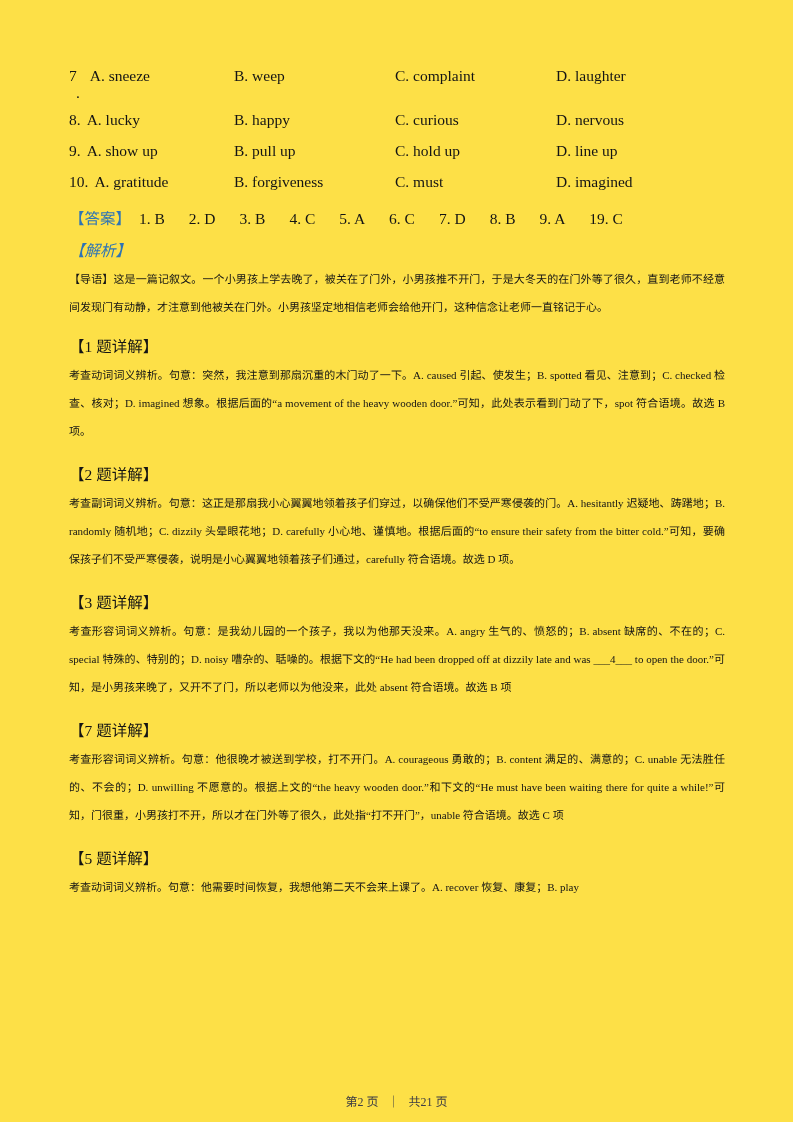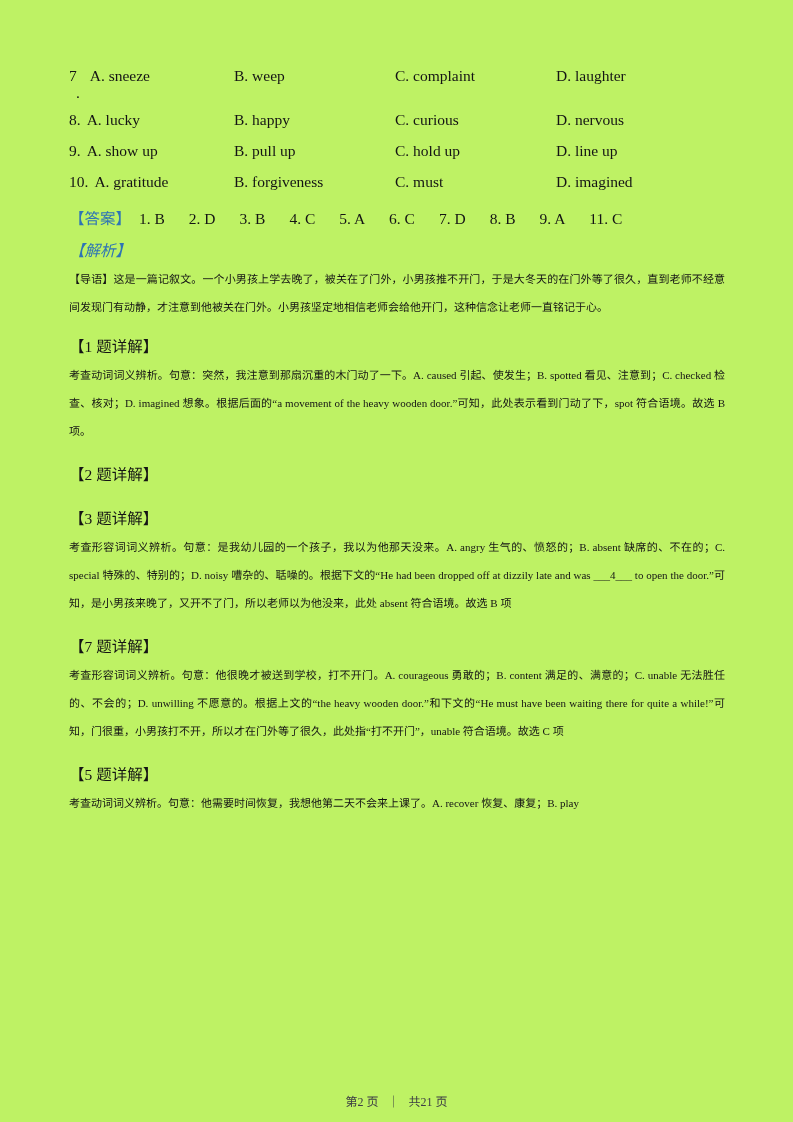--- a/index.html
+++ b/index.html
@@ -1,17 +1,17 @@
 <!DOCTYPE html>
 <html lang="zh-CN"><head>
 <meta charset="utf-8">
 <style>
   html,body { margin:0; padding:0; background:#ffffff; }
   .page {
-    position:relative; width:793px; height:1122px; background:#bef264;
+    position:relative; width:793px; height:1122px; background:#fde047;
     font-family:"Liberation Serif","DejaVu Serif",serif; color:#141414;
     overflow:hidden;
   }
   .content { position:absolute; left:69px; top:60px; width:656px; }
 
   
   .opt-row { display:flex; font-size:15.5px; line-height:31px; }
   .opt-row .c1 { flex:0 0 165px; }
   .opt-row .c2 { flex:0 0 161px; }
   .opt-row .c3 { flex:0 0 161px; }
@@ -86,36 +86,37 @@
       <span class="ans-label">【答案】</span>
       <span class="ans-item">1. B</span>
       <span class="ans-item">2. D</span>
       <span class="ans-item">3. B</span>
       <span class="ans-item">4. C</span>
       <span class="ans-item">5. A</span>
       <span class="ans-item">6. C</span>
       <span class="ans-item">7. D</span>
       <span class="ans-item">8. B</span>
       <span class="ans-item">9. A</span>
-      <span class="ans-item">11. C</span>
+      <span class="ans-item">19. C</span>
     </div>
 
     <div class="analysis-line">
       <span class="blue">【解析】</span>
     </div>
 
     <p class="para intro"><span>【导语】</span><span>这是一篇记叙文。一个小男孩上学去晚了，被关在了门外，小男孩推不开门，于是大冬天的在门外等了很久，直到老师不经意间发现门有动静，才注意到他被关在门外。小男孩坚定地相信老师会给他开门，这种信念让老师一直铭记于心。</span></p>
 
     <div>
       <p class="detail-heading first">【1 题详解】</p>
       <p class="para">考查动词词义辨析。句意：突然，我注意到那扇沉重的木门动了一下。A. caused 引起、使发生；B. spotted 看见、注意到；C. checked 检查、核对；D. imagined 想象。根据后面的“a movement of the heavy wooden door.”可知，此处表示看到门动了下，spot 符合语境。故选 B 项。</p>
     </div>
 
     <div>
       <p class="detail-heading">【2 题详解】</p>
+      <p class="para">考查副词词义辨析。句意：这正是那扇我小心翼翼地领着孩子们穿过，以确保他们不受严寒侵袭的门。A. hesitantly 迟疑地、踌躇地；B. randomly 随机地；C. dizzily 头晕眼花地；D. carefully 小心地、谨慎地。根据后面的“to ensure their safety from the bitter cold.”可知，要确保孩子们不受严寒侵袭，说明是小心翼翼地领着孩子们通过，carefully 符合语境。故选 D 项。</p>
     </div>
 
     <div>
       <p class="detail-heading">【3 题详解】</p>
       <p class="para">考查形容词词义辨析。句意：是我幼儿园的一个孩子，我以为他那天没来。A. angry 生气的、愤怒的；B. absent 缺席的、不在的；C. special 特殊的、特别的；D. noisy 嘈杂的、聒噪的。根据下文的“He had been dropped off at dizzily late and was ___4___ to open the door.”可知，是小男孩来晚了，又开不了门，所以老师以为他没来，此处 absent 符合语境。故选 B 项</p>
     </div>
 
     <div>
       <p class="detail-heading">【7 题详解】</p>
       <p class="para">考查形容词词义辨析。句意：他很晚才被送到学校，打不开门。A. courageous 勇敢的；B. content 满足的、满意的；C. unable 无法胜任的、不会的；D. unwilling 不愿意的。根据上文的“the heavy wooden door.”和下文的“He must have been waiting there for quite a while!”可知，门很重，小男孩打不开，所以才在门外等了很久，此处指“打不开门”，unable 符合语境。故选 C 项</p>

